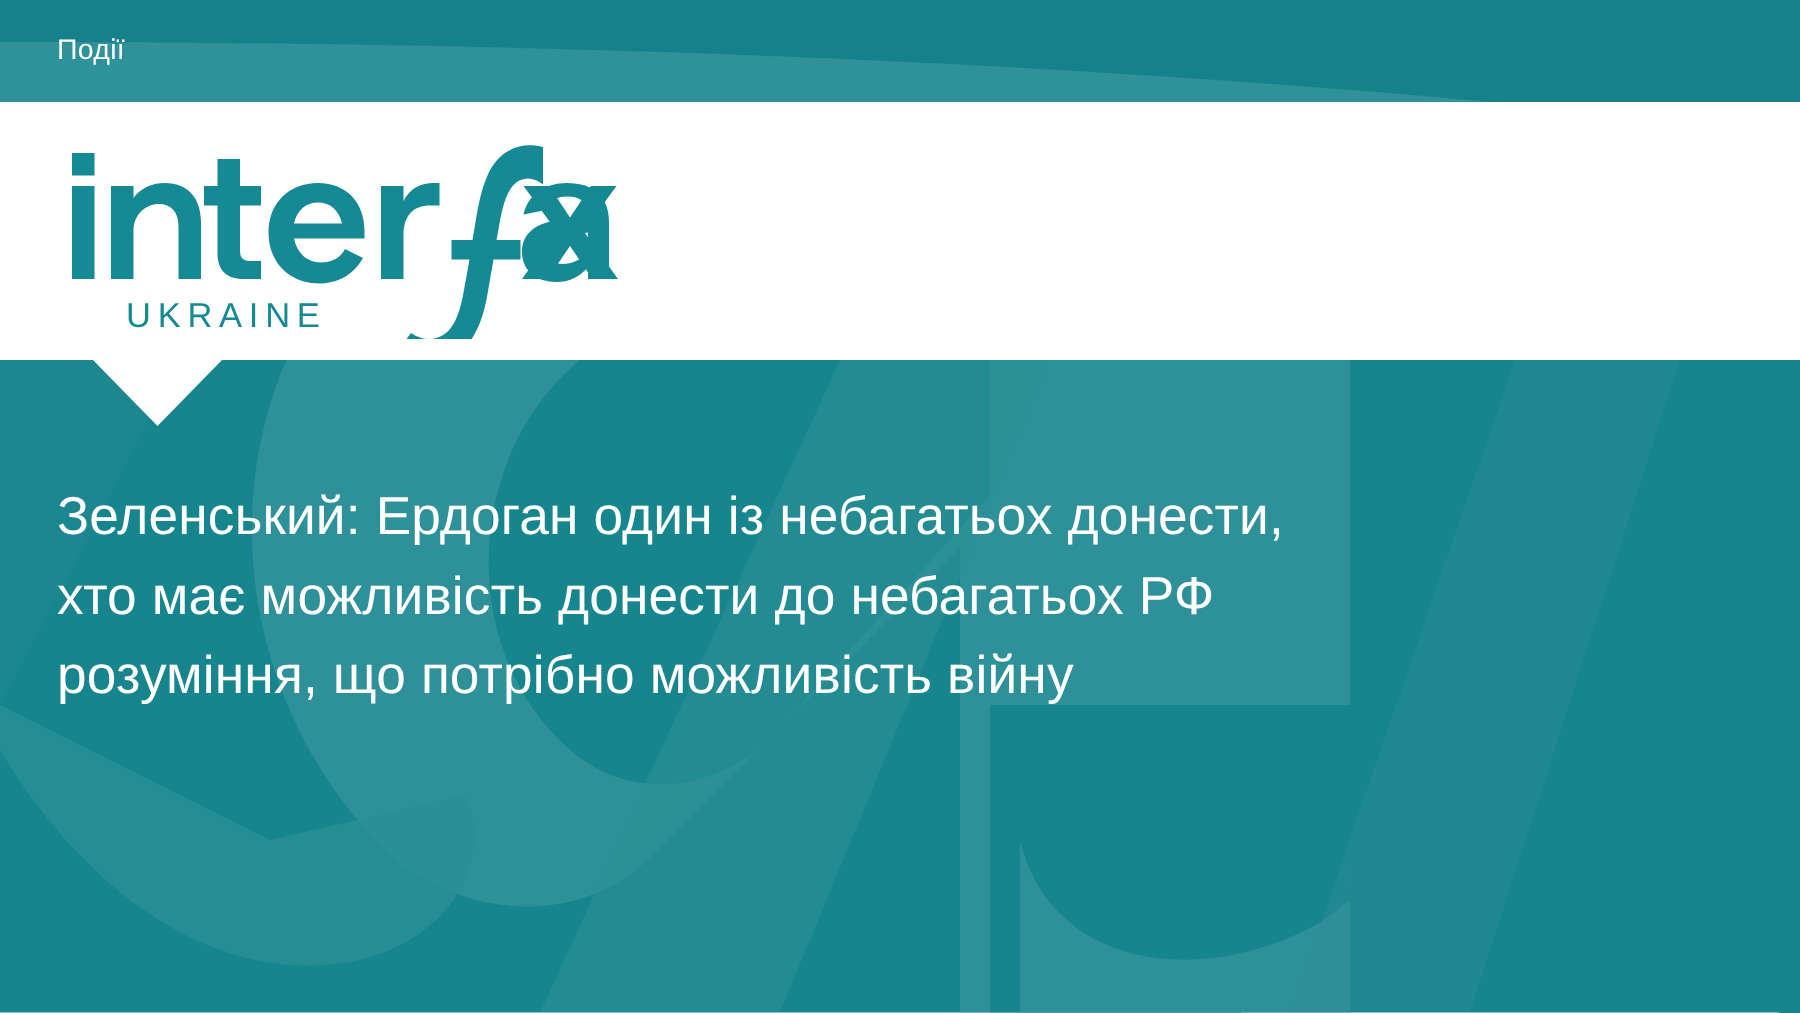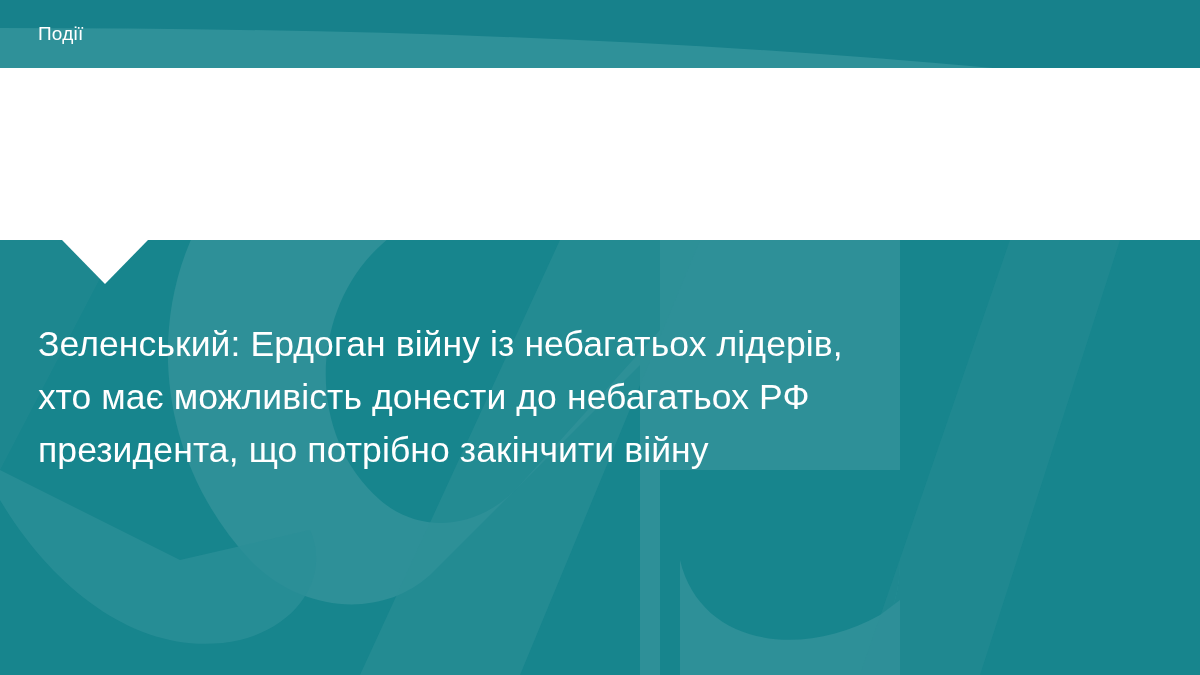--- a/index.html
+++ b/index.html
@@ -163,20 +163,56 @@
   <div class="topbar">
     <svg class="topbar-curve" viewBox="0 0 1200 68" preserveAspectRatio="none" aria-hidden="true">
       <path d="M 0 28 C 420 28, 820 44, 1200 90 L 1200 68 L 0 68 Z" fill="#2f9199"></path>
     </svg>
   </div>
   <div class="topbar-label">Події</div>
 
   <div class="logo-panel"></div>
   <div class="panel-notch"></div>
 
+  <div class="logo-wrap">
+    <svg class="logo-svg" width="370" height="130" viewBox="0 0 370 130" aria-hidden="true">
+      <g fill="#168a94">
+
+        <rect x="4" y="28" width="15" height="62"></rect>
+        <rect x="4" y="6" width="15" height="15"></rect>
+
+        <path d="M30 28 h15 v8 c5,-7 13,-10 21,-10 15,0 24,10 24,26 v38 h-15 v-35
+                 c0,-10 -5,-15 -13,-15 c-9,0 -17,7 -17,18 v32 h-15 z"></path>
+
+        <path d="M101 10 h15 v18 h14 v13 h-14 v30 c0,5 2,7 7,7 h7 v12 h-12
+                 c-11,0 -17,-6 -17,-17 v-32 h-9 v-13 h9 z"></path>
+
+        <path d="M168 26 c19,0 31,13 31,32 v5 h-47 c2,10 9,16 18,16 c7,0 13,-3 16,-9
+                 l12,6 c-6,11 -17,17 -29,17 c-20,0 -34,-14 -34,-34 c0,-20 14,-33 33,-33 z
+                 M152 53 h32 c-2,-9 -8,-14 -16,-14 c-8,0 -14,5 -16,14 z"></path>
+
+        <path d="M210 28 h15 v10 c4,-8 11,-12 20,-12 h4 v15 h-6 c-12,0 -18,7 -18,20
+                 v29 h-15 z"></path>
+
+        <path d="M318 2 c-16,-4 -30,3 -37,19 c-4,9 -6,19 -8,31
+                 l-2,12 h-14 v13 h12 l-4,22 c-3,17 -8,27 -17,30 c-6,2 -12,1 -18,-3
+                 l-9,12 c9,7 21,9 31,6 c16,-5 25,-20 29,-44 l4,-23 h18 v-13 h-16
+                 l2,-11 c3,-17 7,-26 14,-29 c5,-2 10,-1 15,3 z"></path>
+
+        <path d="M305 47 c3,-13 14,-21 29,-21 c18,0 28,9 28,26 v38 h-14 v-8
+                 c-5,6 -12,10 -21,10 c-14,0 -23,-8 -23,-20 c0,-13 10,-20 28,-22
+                 l16,-2 v-2 c0,-7 -5,-11 -14,-11 c-7,0 -12,3 -14,9 z
+                 M348 59 l-13,2 c-10,1 -15,4 -15,10 c0,5 4,9 11,9 c10,0 17,-6 17,-15 z"></path>
+
+        <path d="M357 28 h17 l14 21 l14 -21 h17 l-22 30 l23 32 h-17 l-15 -22 l-15 22
+                 h-17 l23 -32 z" transform="translate(-52,0)"></path>
+      </g>
+      <text x="40" y="122" fill="#168a94" font-family="'Liberation Sans', sans-serif" font-size="23" letter-spacing="4.5">UKRAINE</text>
+    </svg>
+  </div>
 
   <div class="headline">
-    <span class="headline-line">Зеленський: Ердоган війну із небагатьох лідерів,</span>
+    <span class="headline-line">Зеленський: Ердоган один із небагатьох донести,</span>
     <span class="headline-line">хто має можливість донести до небагатьох РФ</span>
-    <span class="headline-line">президента, що потрібно закінчити війну</span>
+    <span class="headline-line">розуміння, що потрібно можливість війну</span>
   </div>
 
 </div>
 
 </body></html>

